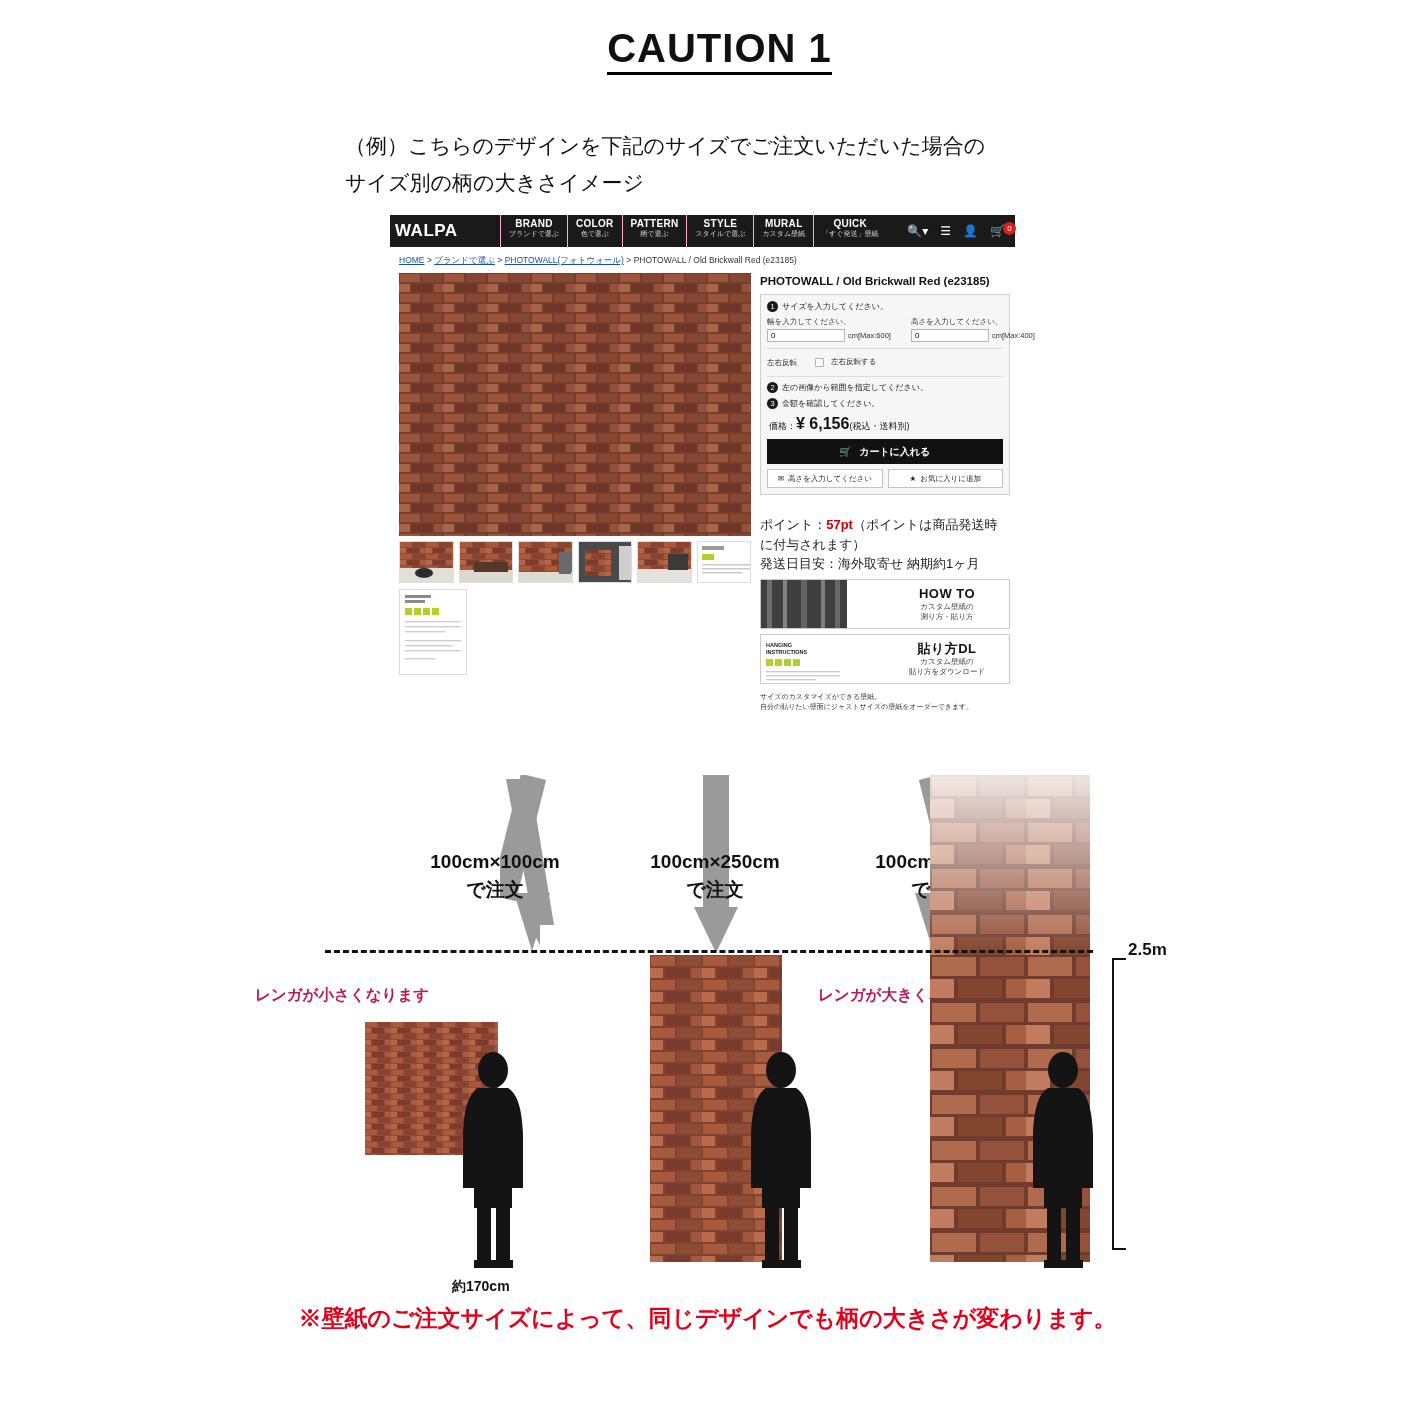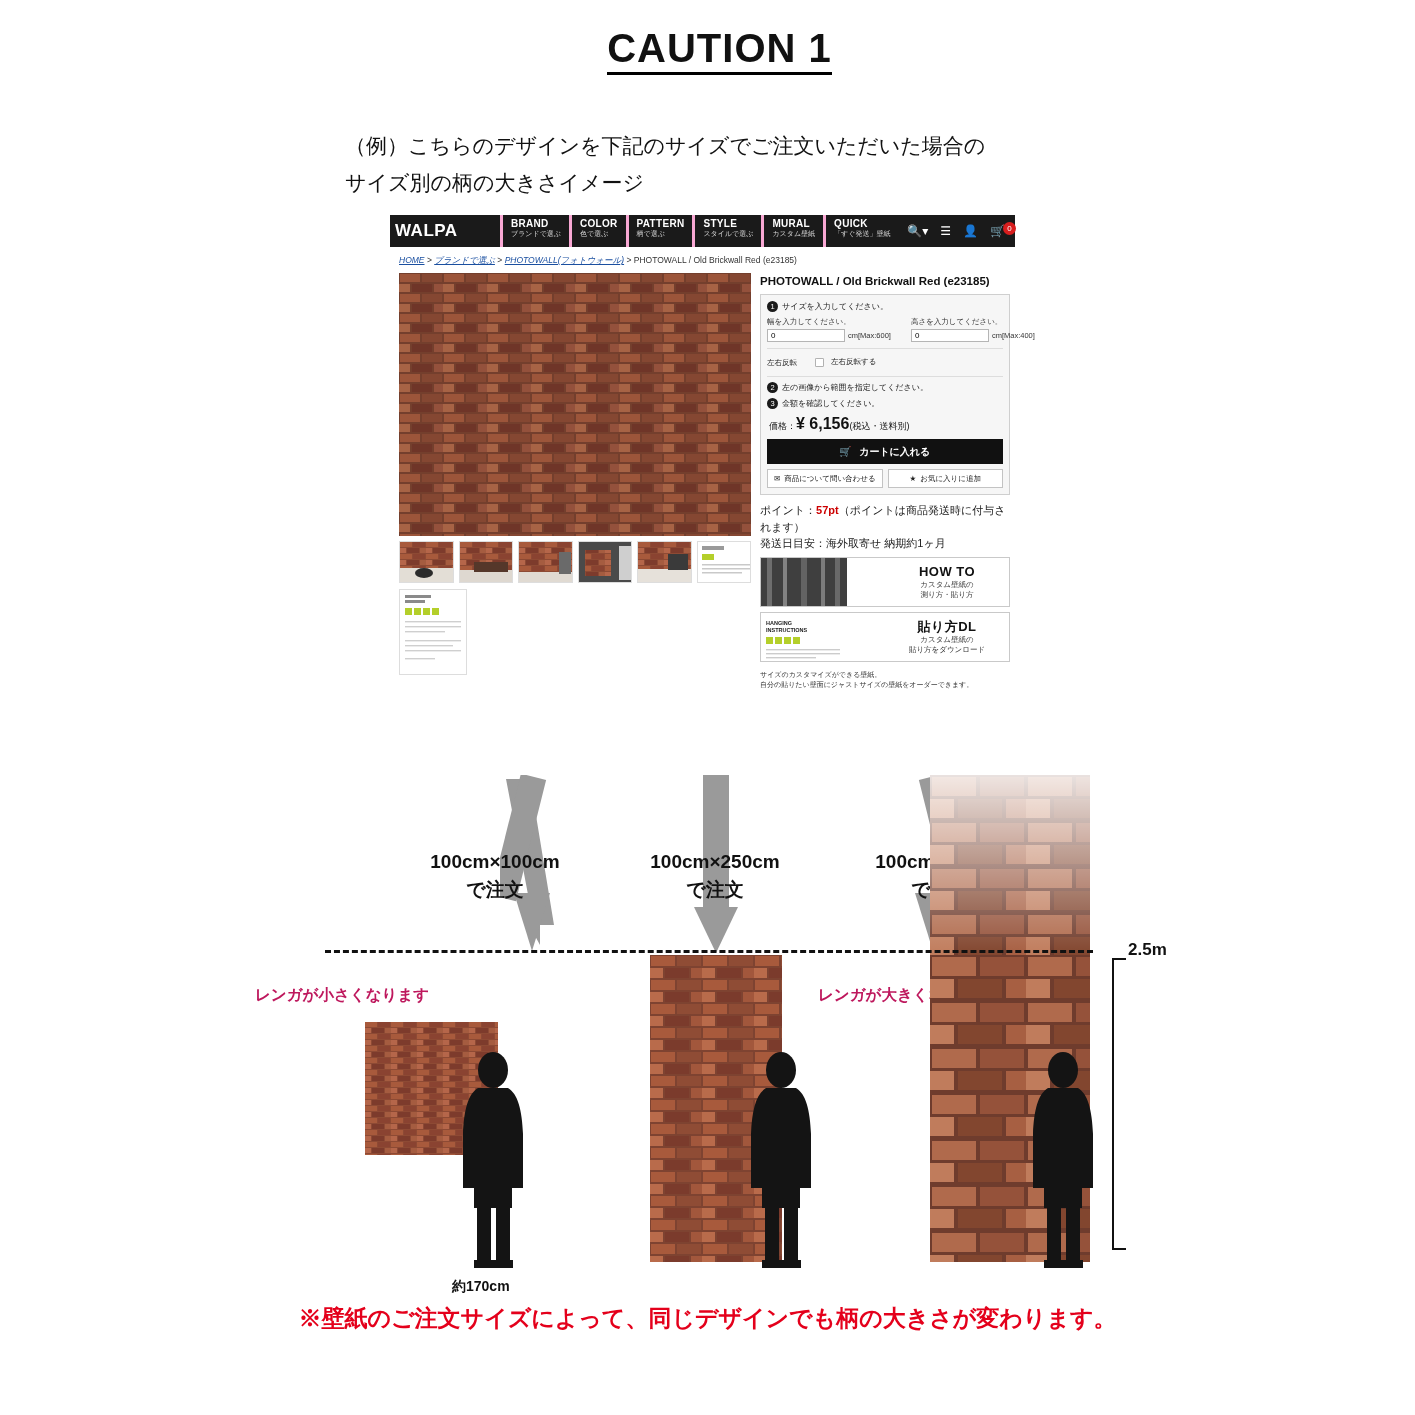--- a/index.html
+++ b/index.html
@@ -72,21 +72,22 @@
     font-weight: bold;
     letter-spacing: .5px;
   }
   .nav {
     display: flex;
     align-items: stretch;
     flex: 1;
   }
   .nav-item {
     padding: 3px 8px 1px 8px;
-    border-left: 3px solid #f9a8d4;
+    border-left: 1px solid #f9a8d4;
+    text-align: center;
     line-height: 1.15;
   }
   .nav-item .n1 { font-size: 10px; font-weight: bold; letter-spacing: .3px; }
   .nav-item .n2 { font-size: 7px; color: #d9d9d9; }
   .header-icons {
     display: flex;
     align-items: center;
     gap: 12px;
     padding: 0 10px 0 4px;
   }
@@ -102,21 +103,21 @@
     height: 13px;
     font-size: 8px;
     line-height: 13px;
     text-align: center;
   }
   .breadcrumb {
     font-size: 8.5px;
     color: #333;
     padding: 8px 0 6px 9px;
   }
-  .breadcrumb a { color: #1a4fa0; text-decoration: underline; font-style: italic; }
+  .breadcrumb a { color: #1a4fa0; text-decoration: underline; }
   .site-body {
     display: flex;
     padding-left: 9px;
     gap: 9px;
   }
   .left-col { width: 352px; }
   .hero {
     width: 352px;
     height: 263px;
     position: relative;
@@ -226,22 +227,22 @@
     border: 1px solid #c3c3c3;
     background: #fff;
     height: 17px;
     display: flex;
     align-items: center;
     justify-content: center;
     gap: 4px;
     font-size: 7.5px;
   }
   .points {
-    font-size: 11px;
-    margin-top: 7px;
+    font-size: 13px;
+    margin-top: 20px;
     line-height: 1.5;
     color: #222;
   }
   .points .pt { color: #c00; font-weight: bold; }
   .promo {
     display: flex;
     border: 1px solid #c9c9c9;
     margin-top: 5px;
     height: 48px;
     background: #fff;
@@ -577,21 +578,21 @@
           </div>
 
           <div class="cart-btn">
             <span>🛒</span>
             <span>カートに入れる</span>
           </div>
 
           <div class="sub-btns">
             <div class="sub-btn">
               <span>✉</span>
-              <span>商品について問い合わせる</span>
+              <span>高さを入力してください</span>
             </div>
             <div class="sub-btn">
               <span>★</span>
               <span>お気に入りに追加</span>
             </div>
           </div>
         </div>
 
         <div class="points">
           <div>

